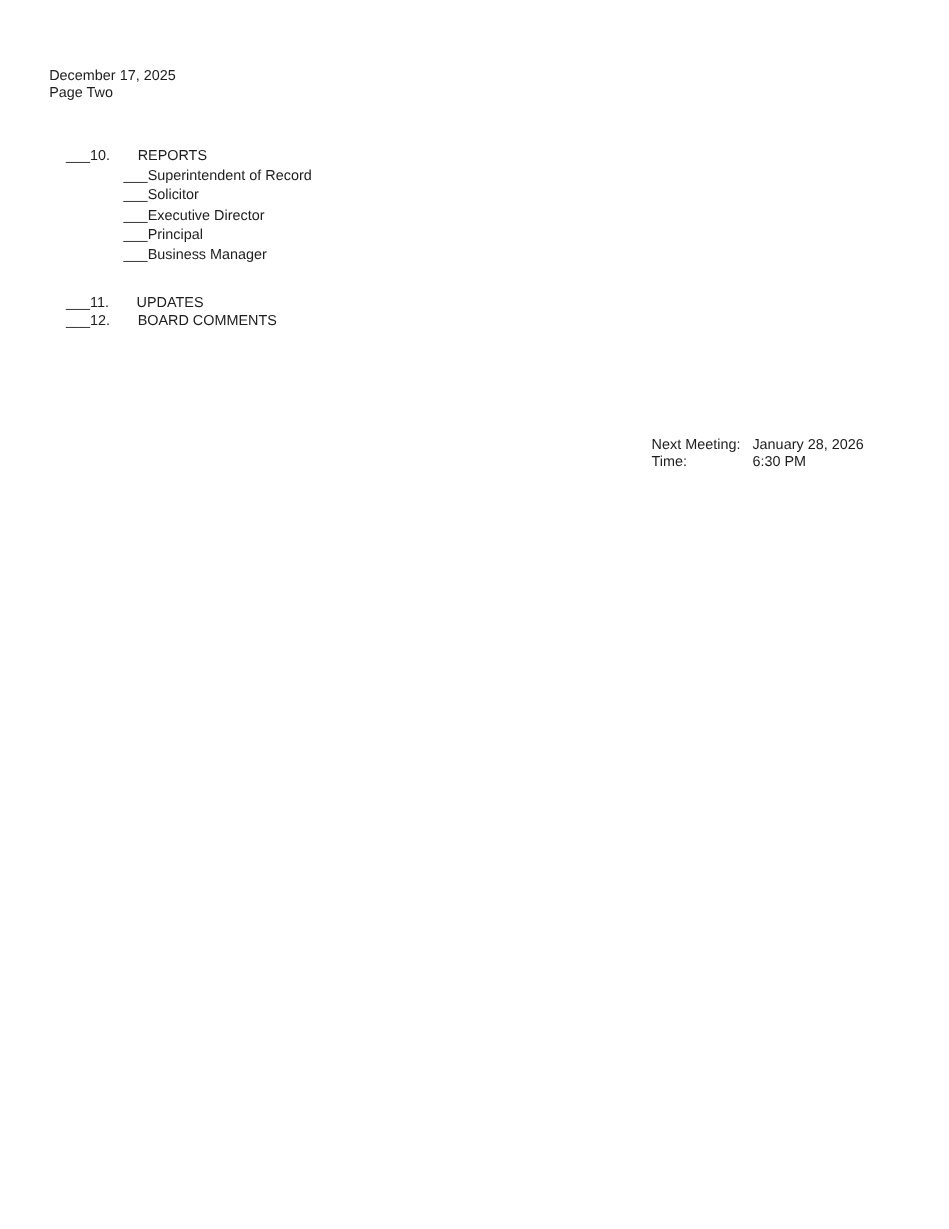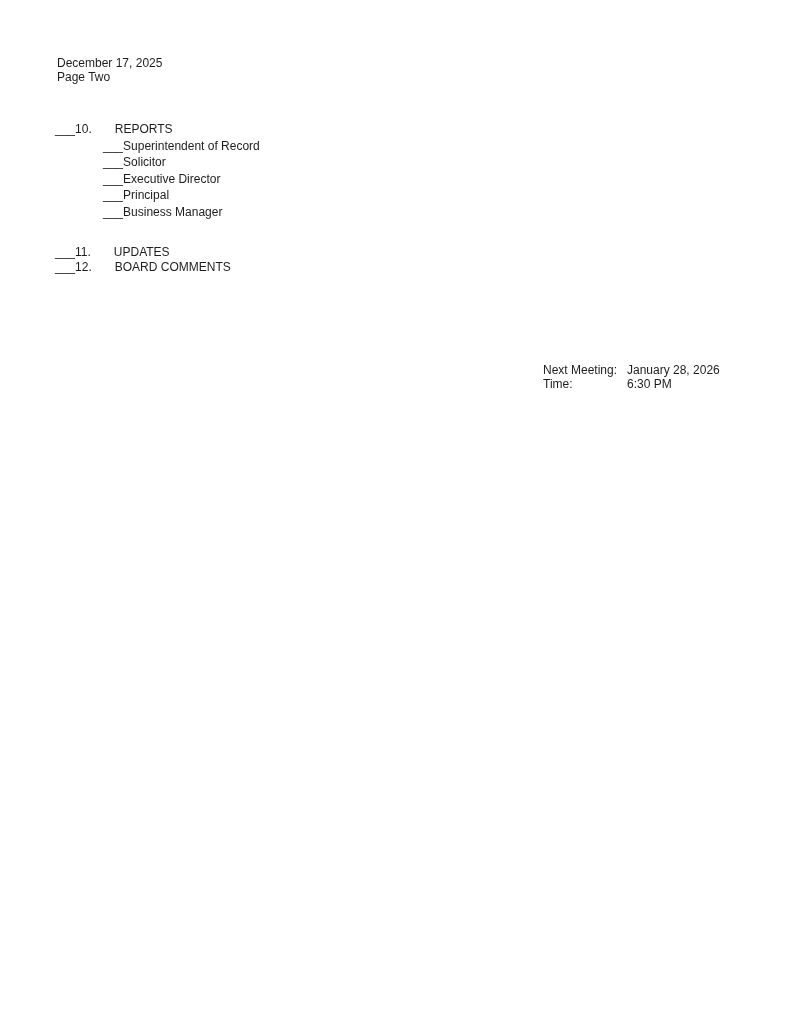--- a/index.html
+++ b/index.html
@@ -12,21 +12,21 @@
     width: 791px;
     height: 1024px;
     background: #ffffff;
     font-family: "Liberation Sans", "DejaVu Sans", sans-serif;
     font-size: 12px;
     color: #1d1d1d;
     overflow: hidden;
   }
   .header {
     position: absolute;
-    left: 57px;
+    left: 41px;
     top: 56px;
     line-height: 14px;
     white-space: nowrap;
   }
   .agenda-item {
     position: absolute;
     left: 55px;
     white-space: nowrap;
   }
   .item-line {

